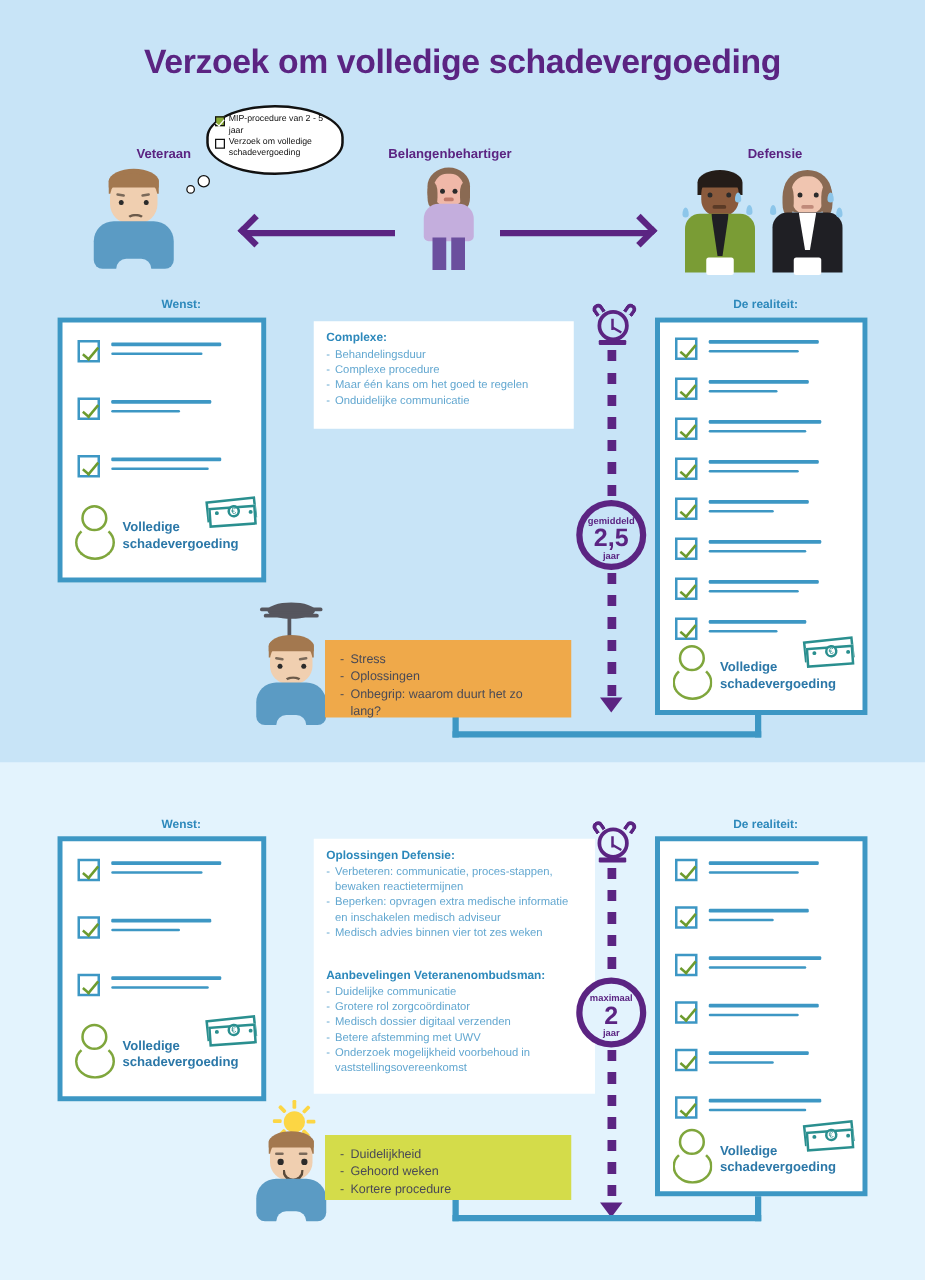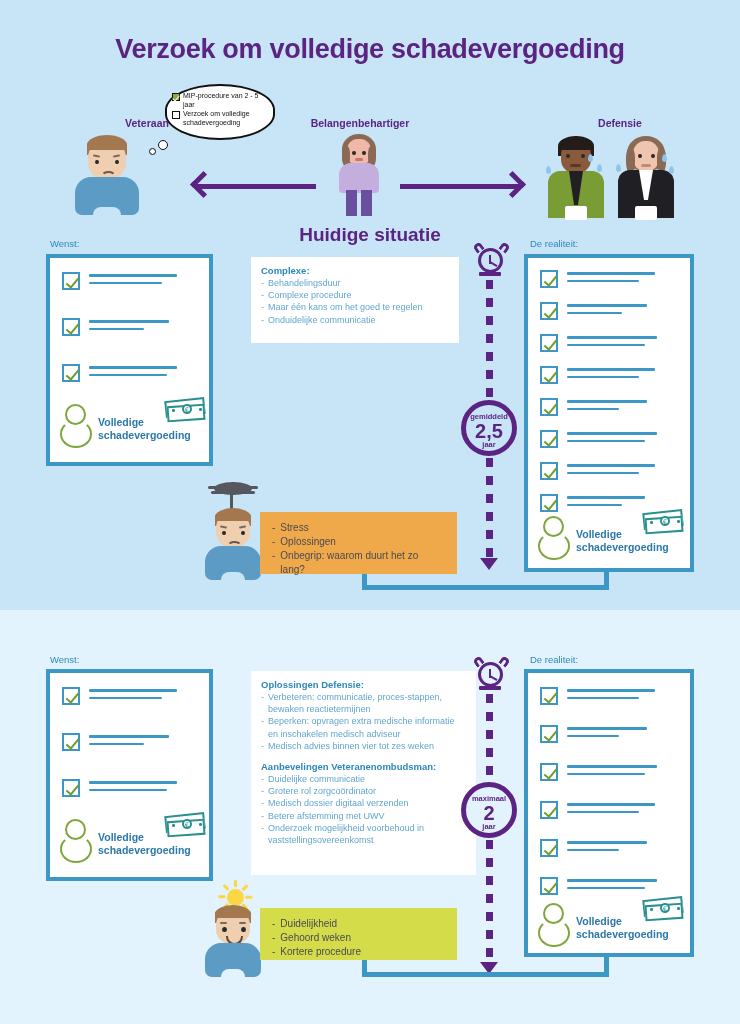--- a/index.html
+++ b/index.html
@@ -22,21 +22,21 @@
   }
   .sectitle{
     position:absolute;width:300px;text-align:center;
     font-size:19px;font-weight:bold;color:#5b2482;
   }
   .roletitle{
     position:absolute;text-align:center;
     font-size:10.5px;font-weight:bold;color:#5b2482;
   }
   .panel-cap{
-    position:absolute;text-align:left;font-size:9.5px;font-weight:normal;color:#2c88bb;
+    position:absolute;text-align:center;font-size:9.5px;font-weight:bold;color:#2c88bb;
   }
 
   
   .bubble{
     position:absolute;left:165px;top:84px;width:110px;height:56px;
     background:#fff;border:2px solid #111;border-radius:50% / 46%;
     box-sizing:border-box;
   }
   .bubble-inner{position:absolute;left:172px;top:92px;width:100px;}
   .bub-row{display:flex;align-items:flex-start;gap:3px;margin-bottom:1px;}
@@ -140,21 +140,21 @@
     <div class="bub-row">
       <span class="bub-box checked"></span>
       <span class="bub-txt">MIP-procedure van 2 - 5 jaar</span>
     </div>
     <div class="bub-row">
       <span class="bub-box"></span>
       <span class="bub-txt">Verzoek om volledige schadevergoeding</span>
     </div>
   </div>
 
-  <div class="roletitle" style="left:102px;top:117px;width:90px;">Veteraan</div>
+  <div class="roletitle" style="left:86px;top:117px;width:90px;">Veteraan</div>
   <div class="roletitle" style="left:290px;top:117px;width:140px;">Belangenbehartiger</div>
   <div class="roletitle" style="left:565px;top:117px;width:110px;">Defensie</div>
 
   <div class="person" style="left:75px;top:135px;width:64px;height:80px;">
     <div class="hair" style="left:12px;top:0px;width:40px;height:20px;background:#a3784f;"></div>
     <div class="head" style="left:13px;top:6px;width:38px;height:38px;background:#f0cfb0;"></div>
     <div class="hair" style="left:12px;top:4px;width:40px;height:11px;background:#a3784f;border-radius:50% 50% 0 0;"></div>
     <div class="brow" style="left:18px;top:20px;transform:rotate(10deg);"></div>
     <div class="brow" style="left:38px;top:20px;transform:rotate(-10deg);"></div>
     <div class="eye" style="left:20px;top:25px;"></div>
@@ -204,21 +204,20 @@
     <div style="position:absolute;left:21px;top:34px;width:14px;height:30px;background:#fff;clip-path:polygon(0 0,100% 0,64% 100%,36% 100%);"></div>
     <div style="position:absolute;left:17px;top:70px;width:22px;height:14px;background:#fff;border-radius:2px;"></div>
     <div class="sweat" style="left:-2px;top:28px;"></div>
     <div class="sweat" style="left:51px;top:30px;"></div>
     <div class="sweat" style="left:44px;top:18px;"></div>
   </div>
 
   <div class="harrow left" style="left:196px;top:184px;width:120px;"></div>
   <div class="harrow right" style="left:400px;top:184px;width:120px;"></div>
 
-  <div class="sectitle" style="left:220px;top:224px;">Huidige situatie</div>
 
   <div class="panel-cap" style="left:50px;top:238px;width:190px;">Wenst:</div>
   <div class="clipboard" style="left:46px;top:254px;width:167px;height:212px;">
     <div class="cl-row" style="left:12px;top:14px;">
       <span class="cbox"></span>
       <span class="lines">
           <span class="ln" style="width:88px"></span>
           <span class="ln" style="width:73px"></span>
         </span>
     </div>
@@ -443,21 +442,21 @@
         <span>Verbeteren: communicatie, proces-stappen, bewaken reactietermijnen</span>
       </div>
     <div class="ib-li">
         <span class="dash">-</span>
         <span>Beperken: opvragen extra medische informatie en inschakelen medisch adviseur</span>
       </div>
     <div class="ib-li">
         <span class="dash">-</span>
         <span>Medisch advies binnen vier tot zes weken</span>
       </div>
-    <div class="ib-h" style="margin-top:9px;">Aanbevelingen Veteranenombudsman:</div>
+    <div class="ib-h" style="margin-top:23px;">Aanbevelingen Veteranenombudsman:</div>
     <div class="ib-li">
         <span class="dash">-</span>
         <span>Duidelijke communicatie</span>
       </div>
     <div class="ib-li">
         <span class="dash">-</span>
         <span>Grotere rol zorgcoördinator</span>
       </div>
     <div class="ib-li">
         <span class="dash">-</span>

